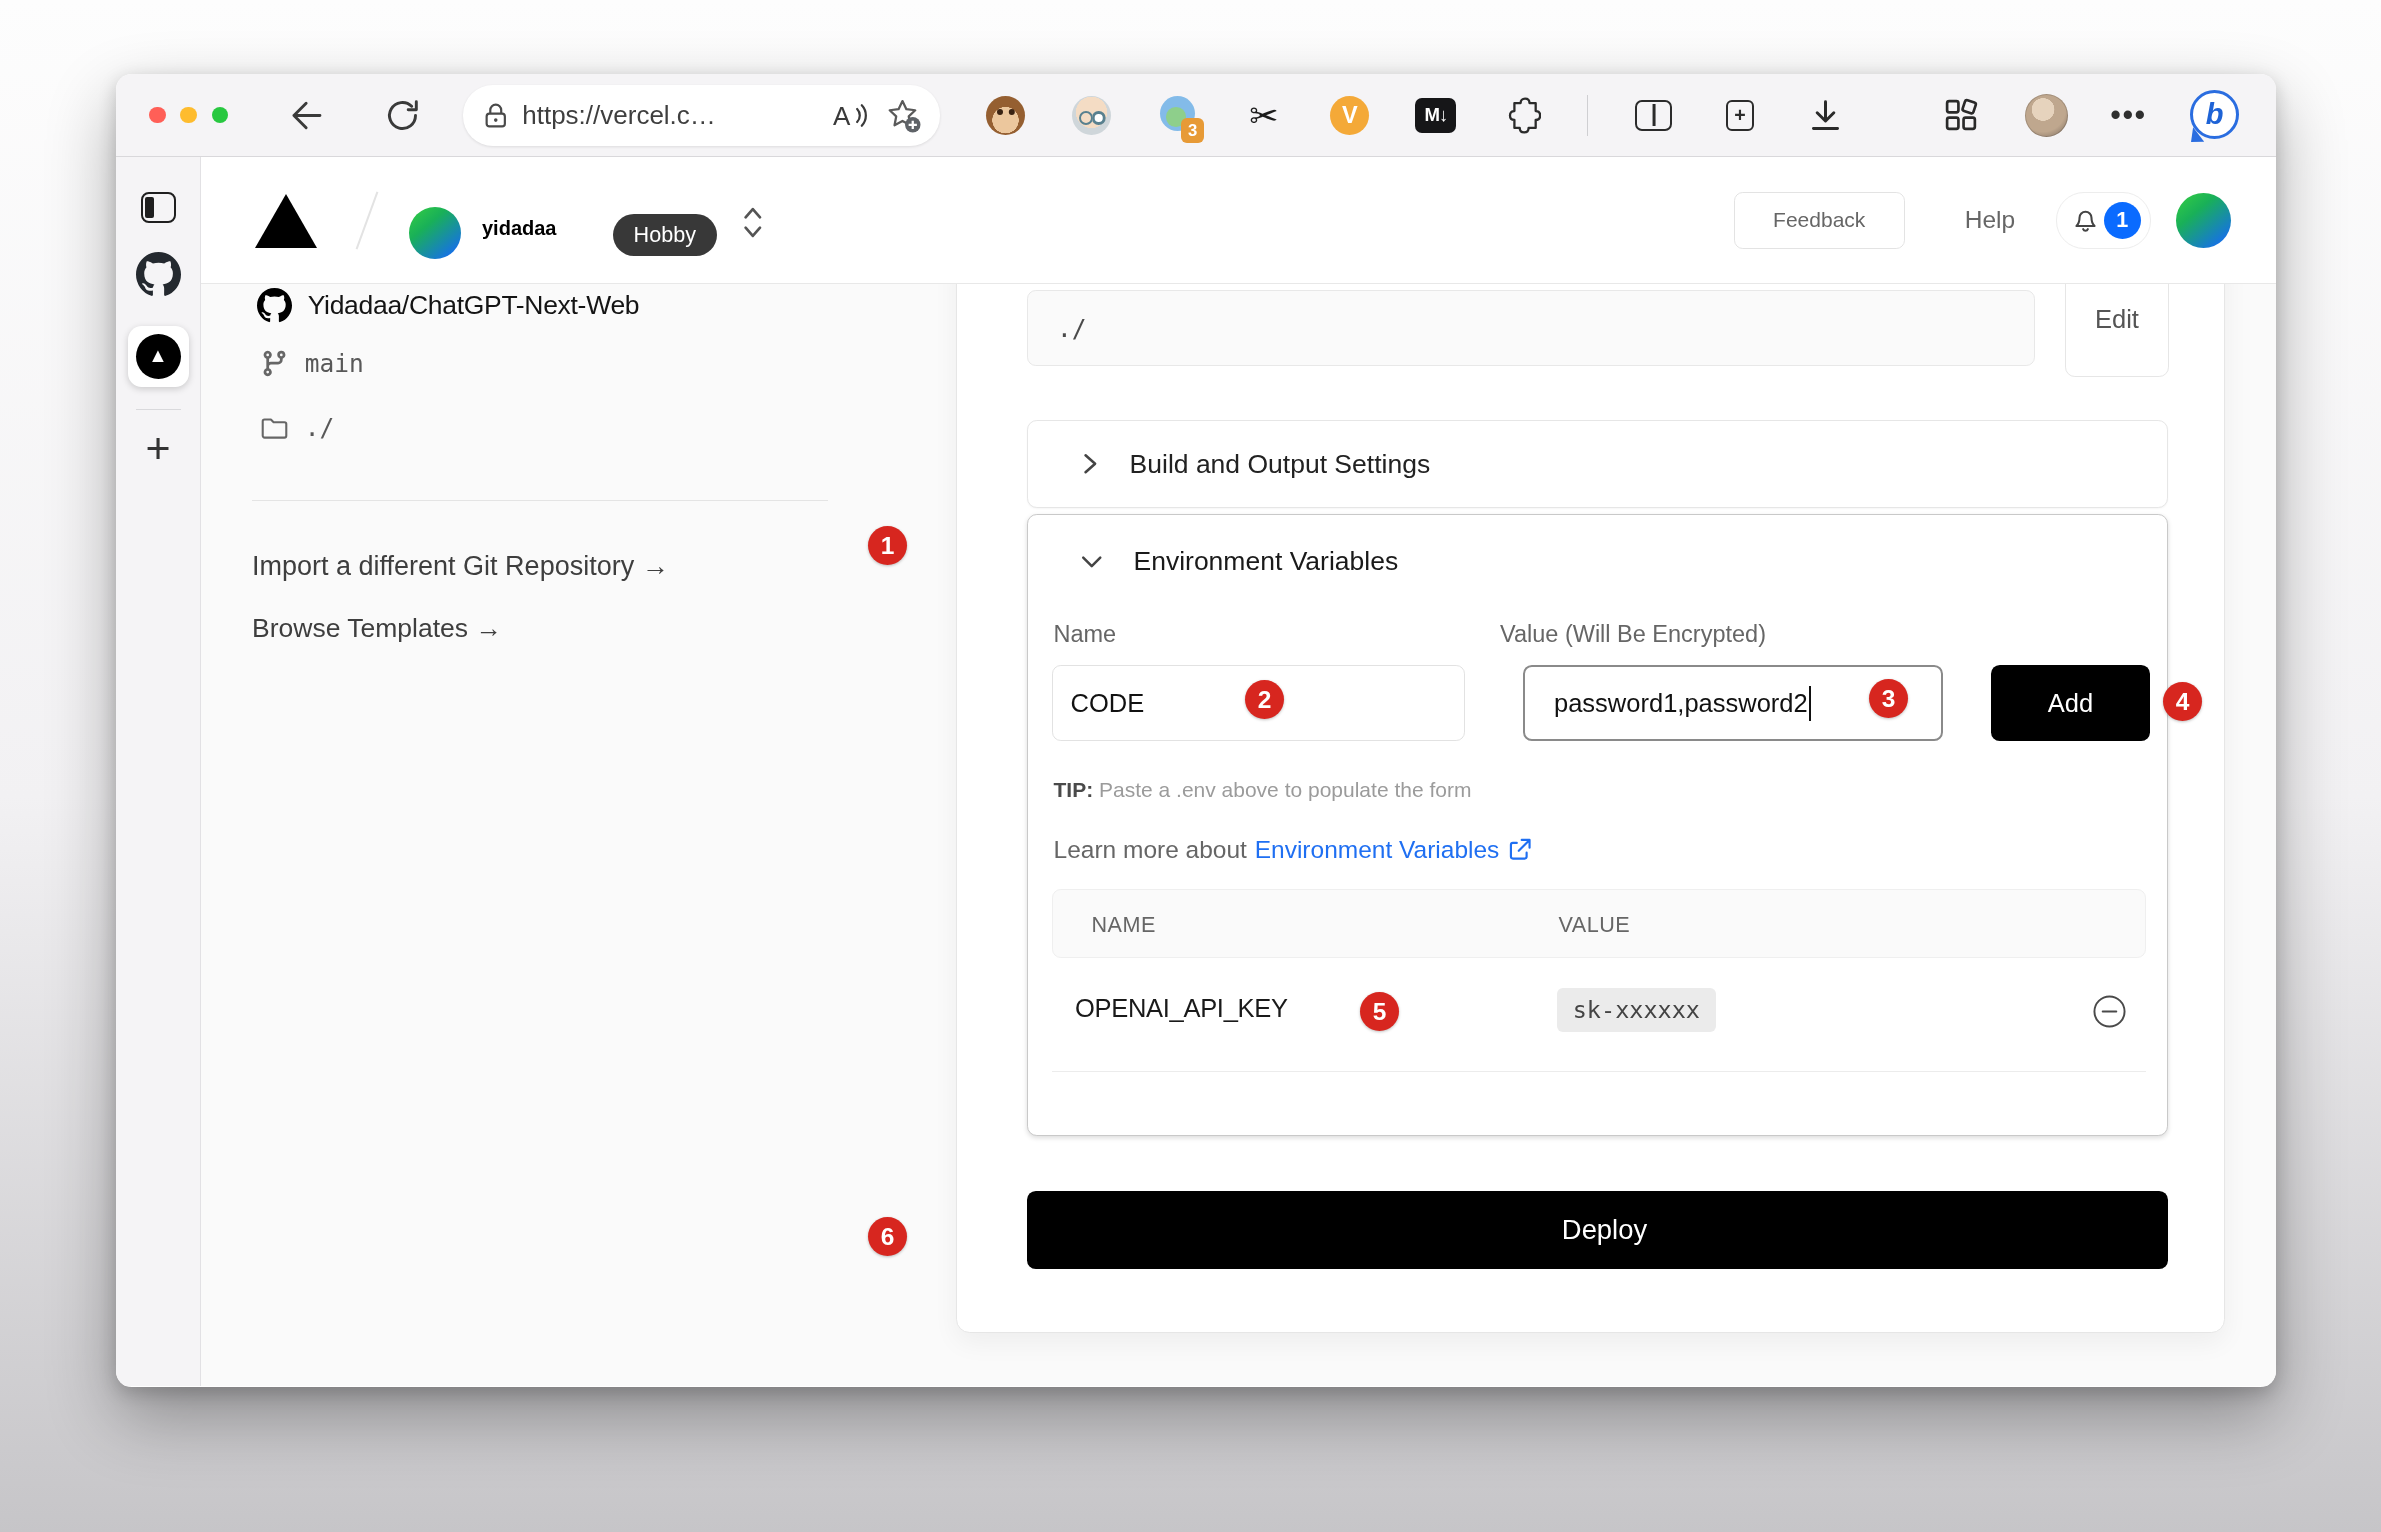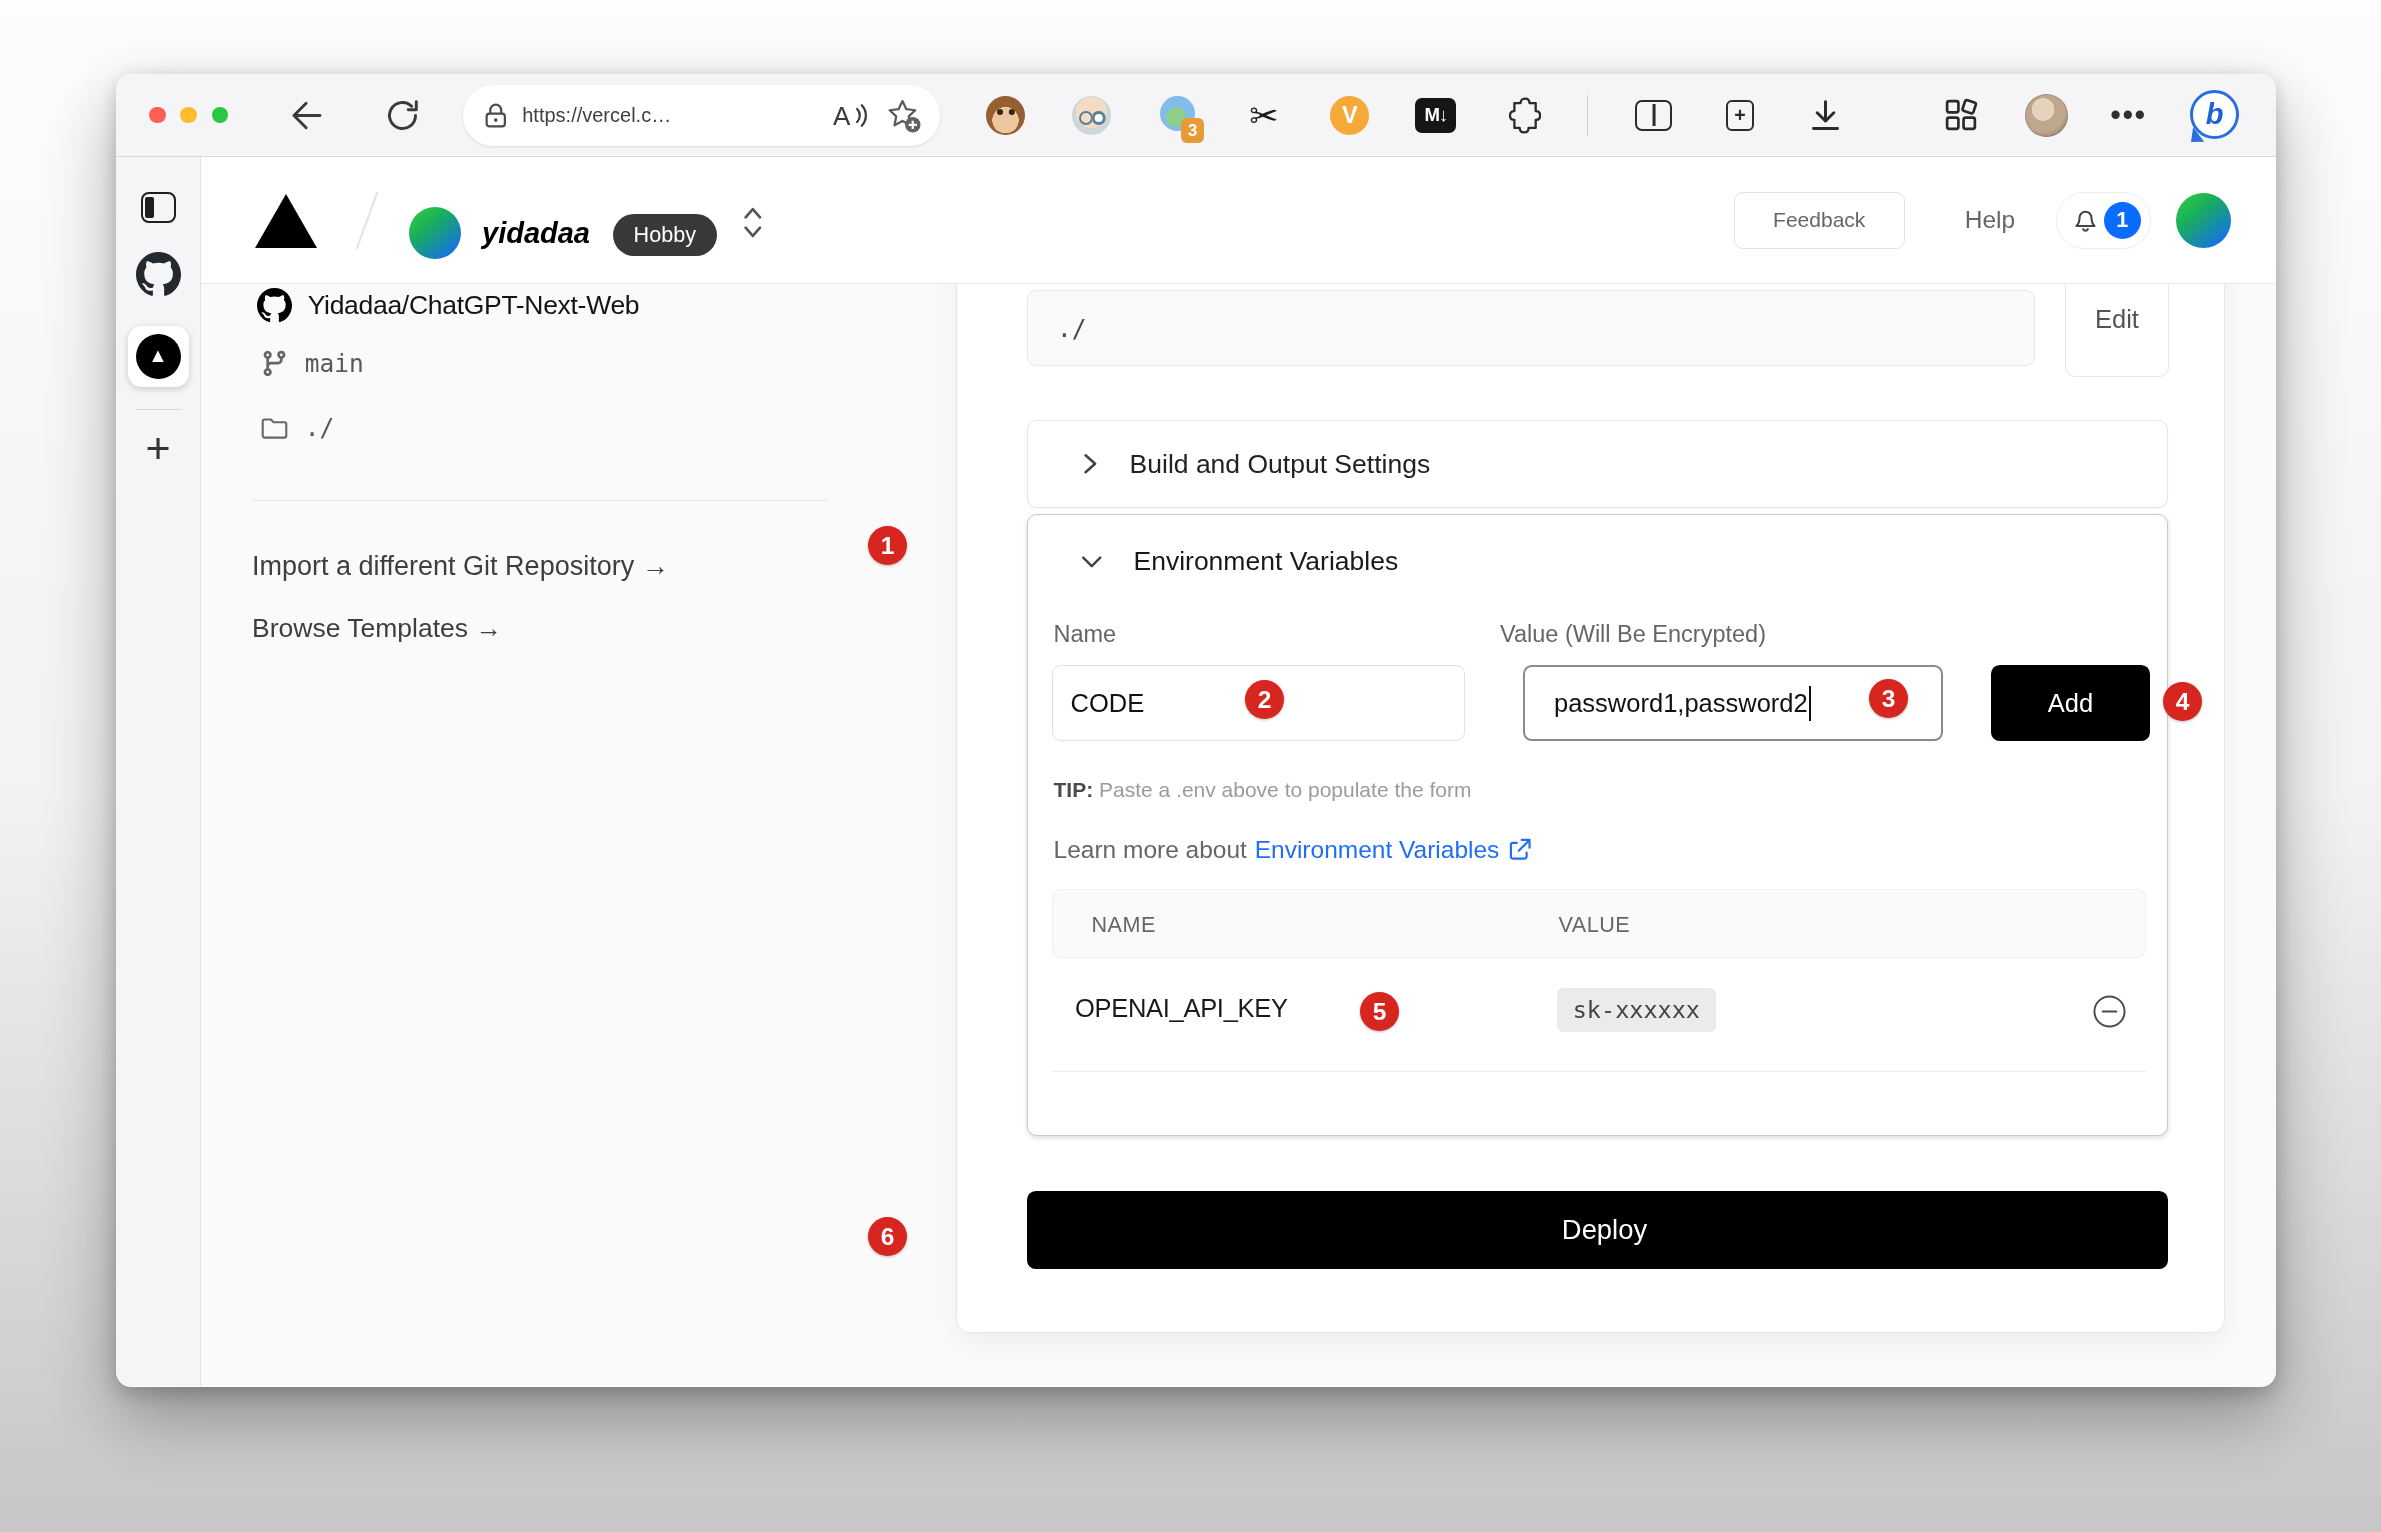--- a/index.html
+++ b/index.html
@@ -24,21 +24,21 @@
   }
   .lights { display:flex; gap:14.7px; margin-left:33px; }
   .light { width:16.7px; height:16.7px; border-radius:50%; }
   .l-red{background:#ff5f57}.l-yellow{background:#febc2e}.l-green{background:#28c840}
   .navbtn { margin-left:55px; width:43px; height:43px; display:flex; align-items:center; justify-content:center; }
   .navbtn:first-of-type{ margin-left:80px; }
   .addr {
     margin-left:39px; width:477px; height:61px; background:#fff; border-radius:30px;
     box-shadow:0 1px 2.9px rgba(0,0,0,.10); display:flex; align-items:center; padding:0 19.6px; gap:13.7px;
   }
-  .addr .url { flex:1; font-size:20px; color:#3f3f3f; white-space:nowrap; overflow:hidden; }
+  .addr .url { flex:1; font-size:26px; color:#3f3f3f; white-space:nowrap; overflow:hidden; }
   .ext-row { display:flex; align-items:center; gap:45px; margin-left:45px; }
   .ext { width:41px; height:41px; display:flex; align-items:center; justify-content:center; position:relative; }
   .right-row { margin-left:auto; display:flex; align-items:center; gap:43px; margin-right:35px; }
 
   
   .i-monkey{ width:39px;height:39px;border-radius:50%;
     background:radial-gradient(circle at 50% 62%,#ecc79d 0 42%,#955f31 43% 100%); position:relative;}
   .i-monkey::after{content:"";position:absolute;left:10.8px;top:13.7px;width:5.9px;height:5.9px;border-radius:50%;
     background:#3a2313;box-shadow:11.8px 0 0 #3a2313;}
   .i-granny{ width:39px;height:39px;border-radius:50%;
@@ -88,21 +88,21 @@
   .i-plus{ font-size:43px;font-weight:200;color:#333;line-height:.8;}
 
   
   .page { flex:1; background:#fafafa; display:flex; flex-direction:column; min-width:0; }
   .vc-header { height:127px; background:#fff; border-bottom:1px solid #e8e8e8; position:relative; flex:none; }
   .logo-tri { position:absolute; left:54px; top:37px; width:0; height:0;
     border-left:31px solid transparent; border-right:31px solid transparent; border-bottom:54px solid #000; }
   .hd-slash { position:absolute; left:165px; top:33px; width:2px; height:61px; background:#e3e3e3; transform:rotate(20deg); }
   .hd-avatar { position:absolute; left:208px; top:50px; width:52px; height:52px; border-radius:50%;
     background:linear-gradient(140deg,#30c847 8%,#19b058 35%,#1670e8 88%); }
-  .hd-name { position:absolute; left:281px; top:60px; font-size:29px; font-weight:600; color:#000;font-style:italic; }
+  .hd-name { position:absolute; left:281px; top:60px; font-size:20px; font-weight:600; color:#000; }
   .hd-badge { position:absolute; left:412px; top:57px; background:#383838; color:#fff; font-size:21.6px;
     padding:7.8px 20.6px; border-radius:979px; }
   .hd-selector { position:absolute; left:541px; top:48px; }
   .hd-right { position:absolute; right:45px; top:0; height:100%; display:flex; align-items:center; }
   .btn-feedback { width:171px; height:57px; border:1px solid #e3e3e3; border-radius:8.8px; background:#fff;
     color:#666; font-size:21px; display:flex; align-items:center; justify-content:center; margin-right:60px; }
   .hd-help { color:#666; font-size:24.5px; margin-right:41px; }
   .bell-pill { height:57px; border:1px solid #ededed; border-radius:28px; background:#fff;
     display:flex; align-items:center; padding:0 8.8px 0 13.7px; margin-right:25.5px; }
   .bell-badge { width:37px; height:37px; border-radius:50%; background:#0a6bff; color:#fff; font-size:21.6px;

